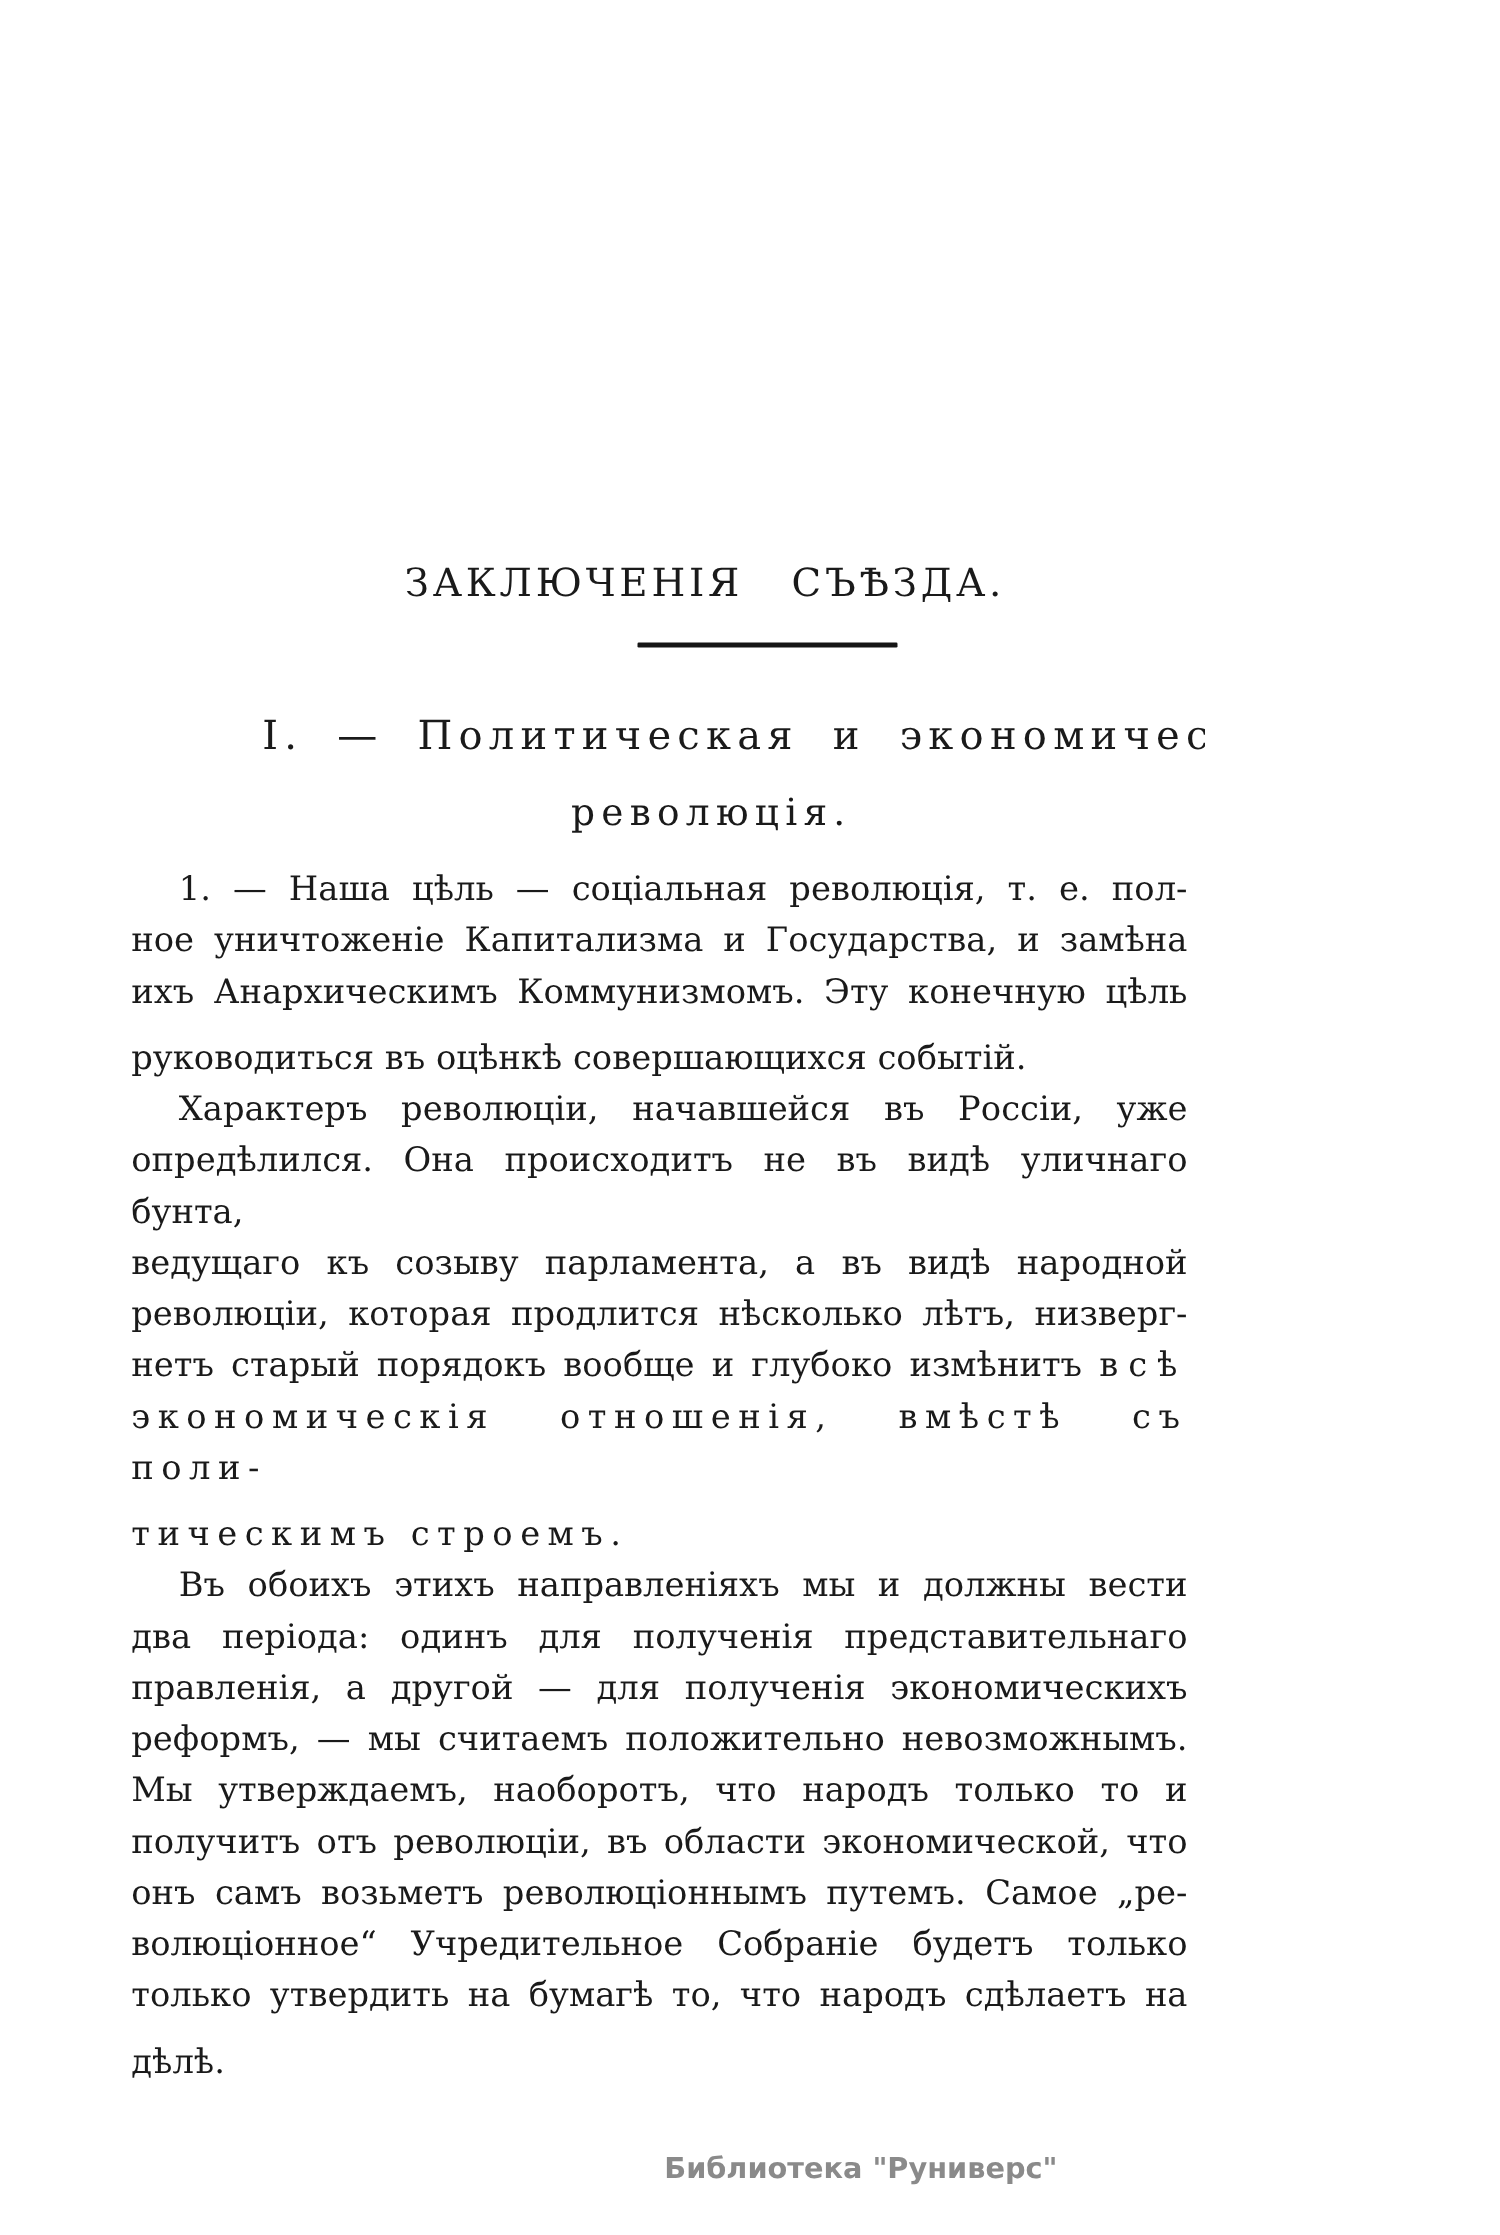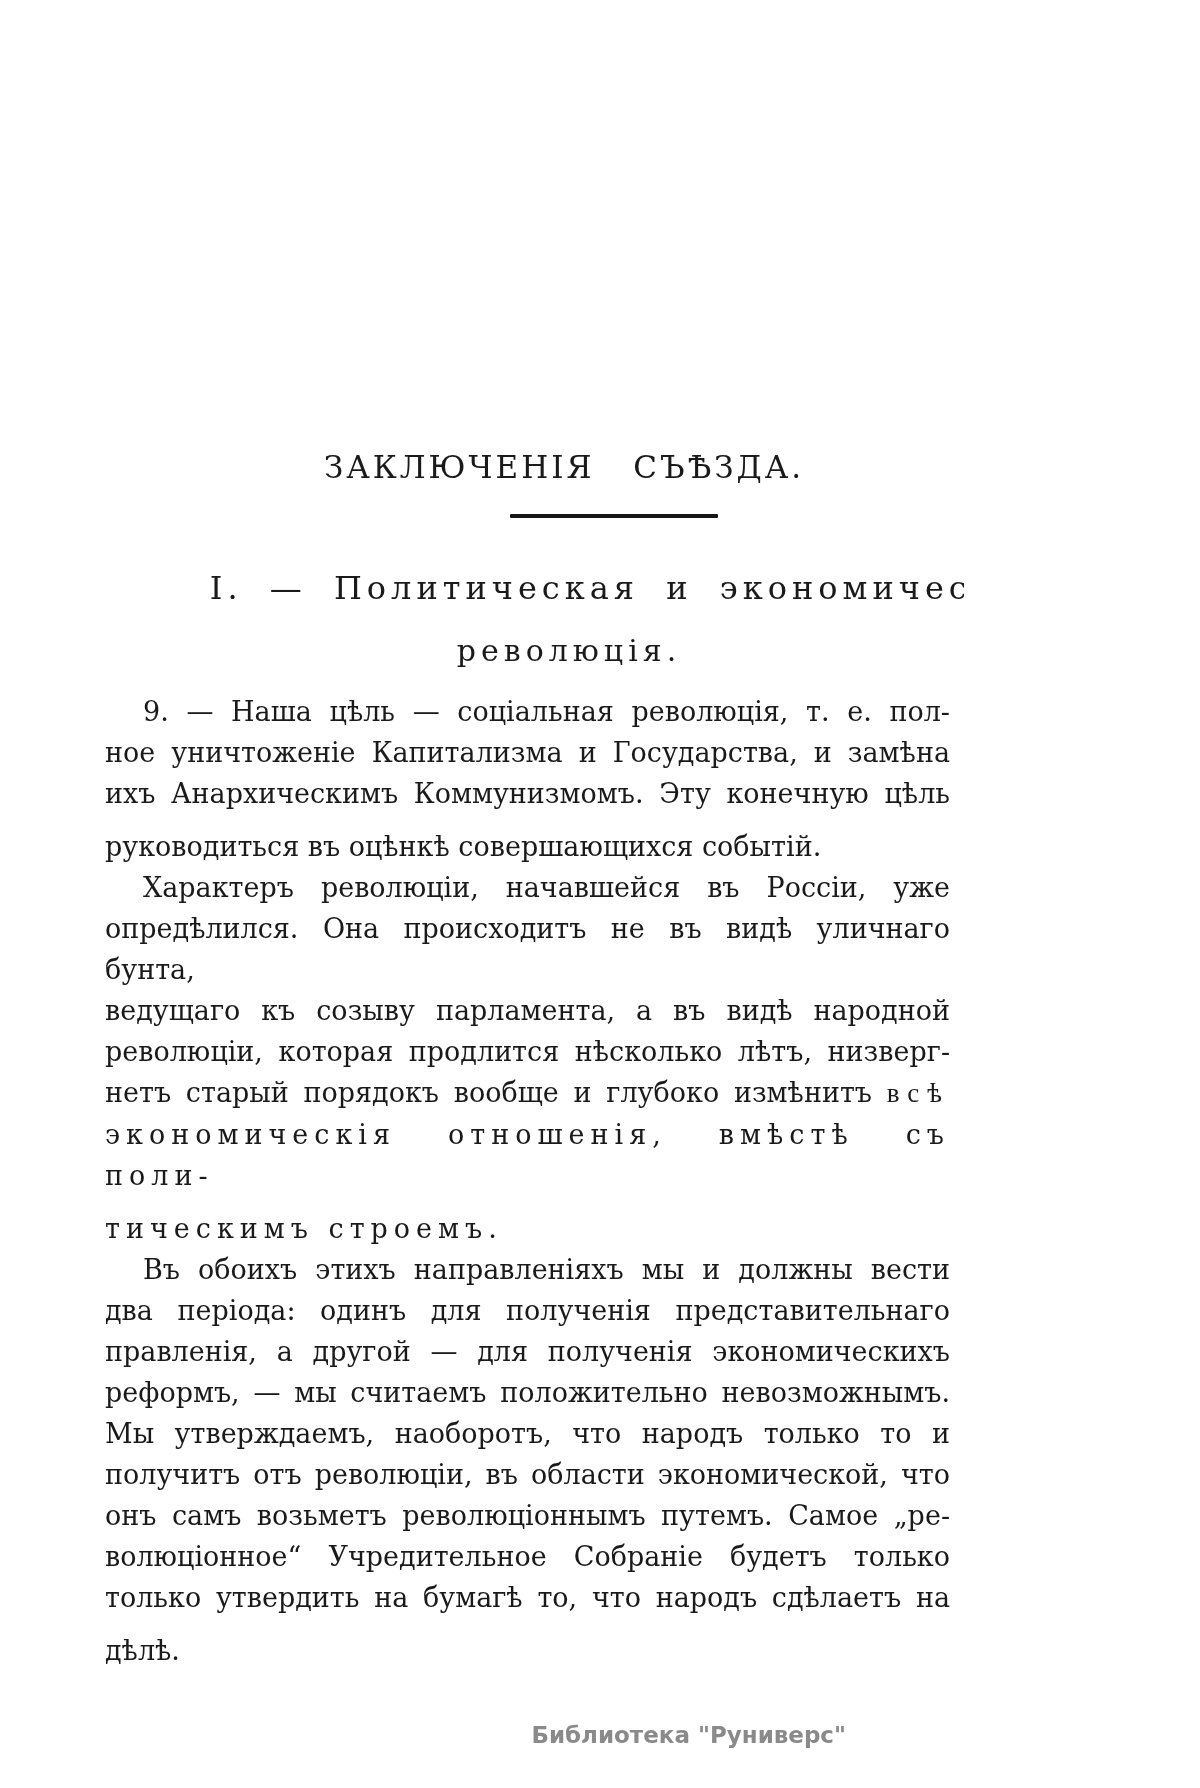--- a/index.html
+++ b/index.html
@@ -43,21 +43,21 @@
     text-align:justify;
     text-align-last:justify;
   }
   .bl.last{
     text-align:left;
     text-align-last:left;
     margin-top:12px;
   }
   .bl.ind{ text-indent:38px; }
   .gsp{ letter-spacing:6px; }
-  .sp3{ letter-spacing:8px;font-family:Liberation Serif, serif; }
+  .sp3{ letter-spacing:8px; }
 
   .watermark{
     position:absolute;top:1722px;right:118px;
     font-family:"DejaVu Sans", sans-serif;
     font-weight:bold;
     font-size:23px;
     color:#8a8a8a;
     white-space:nowrap;
   }
 </style>
@@ -68,21 +68,21 @@
 
   <div class="doc-title">ЗАКЛЮЧЕНІЯ СЪѢЗДА.</div>
 
   <div class="title-divider"></div>
 
   <div class="sec-h1">I. — Политическая и экономическая</div>
 
   <div class="sec-h2">революція.</div>
 
   <div class="body-text">
-    <div class="bl ind">9. — Наша цѣль — соціальная революція, т. е. пол-</div>
+    <div class="bl ind">1. — Наша цѣль — соціальная революція, т. е. пол-</div>
     <div class="bl">ное уничтоженіе Капитализма и Государства, и замѣна</div>
     <div class="bl">ихъ Анархическимъ Коммунизмомъ. Эту конечную цѣль</div>
     <div class="bl last">руководиться въ оцѣнкѣ совершающихся событій.</div>
 
     <div class="bl ind">Характеръ революціи, начавшейся въ Россіи, уже</div>
     <div class="bl">опредѣлился. Она происходитъ не въ видѣ уличнаго бунта,</div>
     <div class="bl">ведущаго къ созыву парламента, а въ видѣ народной</div>
     <div class="bl">революціи, которая продлится нѣсколько лѣтъ, низверг-</div>
     <div class="bl"><span>нетъ старый порядокъ вообще и глубоко измѣнитъ</span> <span class="sp3">всѣ</span></div>
     <div class="bl gsp">экономическія отношенія, вмѣстѣ съ поли-</div>

